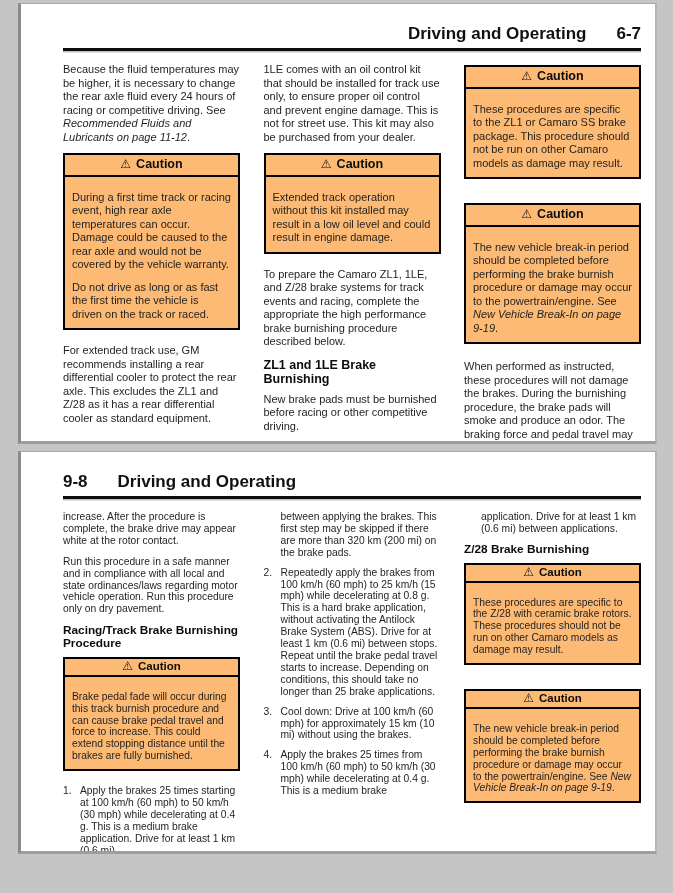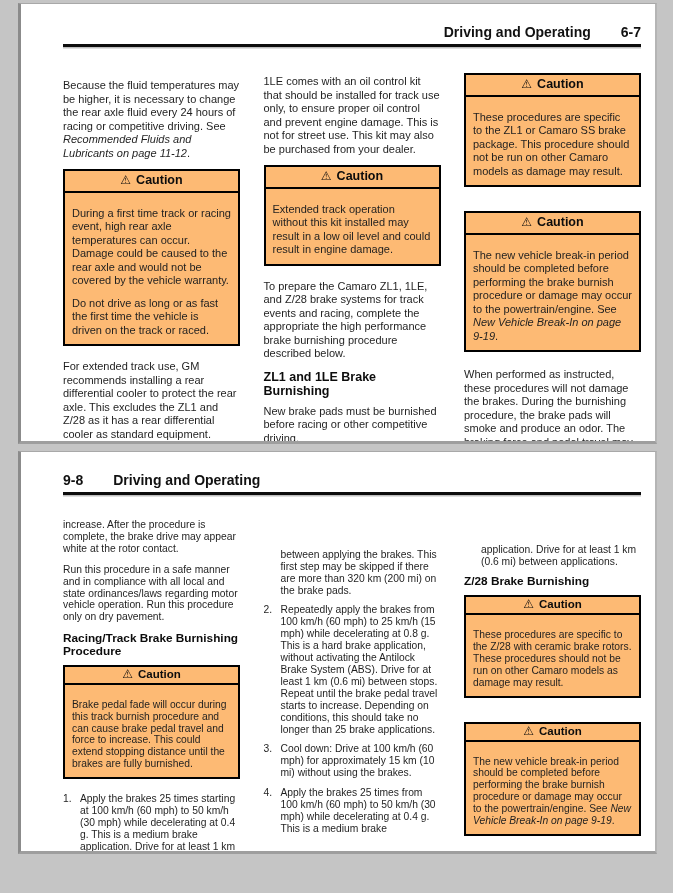--- a/index.html
+++ b/index.html
@@ -22,32 +22,32 @@
     border-left:3px solid #8b8b8b;
     box-sizing:border-box;
     padding:20px 14px 10px 42px;
     overflow:hidden;
   }
   .page-1{top:3px;height:441px;}
   .page-2{top:451px;height:403px;}
 
   .page-header{
     font-weight:bold;
-    font-size:14px;
+    font-size:17px;
     color:#111;
     display:flex;
   }
   .page-header.right{justify-content:flex-end;}
   .page-header .hgap{display:inline-block;width:30px;}
   .rule{
     height:3px;background:#0d0d0d;margin-top:4px;
     box-shadow:0 1.5px 0 rgba(0,0,0,0.25);
   }
 
-  .columns{display:flex;align-items:center;margin-top:24px;}
+  .columns{display:flex;align-items:flex-start;margin-top:12px;}
   .col{flex:1 1 0;min-width:0;}
   .divider{width:1.5px;background:#0a0a0a;margin:0 11px;flex:0 0 auto;}
 
   
   .page-1 .col{font-size:11px;line-height:13.5px;}
   .page-1 .sec-heading{font-size:12.5px;line-height:14px;}
   
   .page-2 .col{font-size:10.3px;line-height:11.9px;}
   .page-2 .sec-heading{font-size:11.8px;line-height:12.8px;}
 

